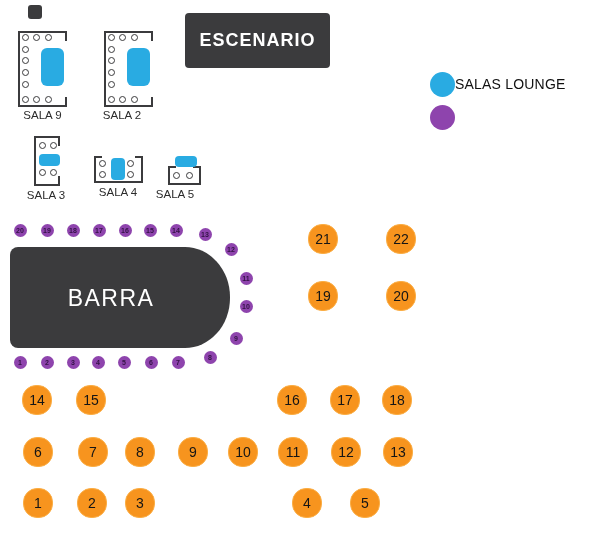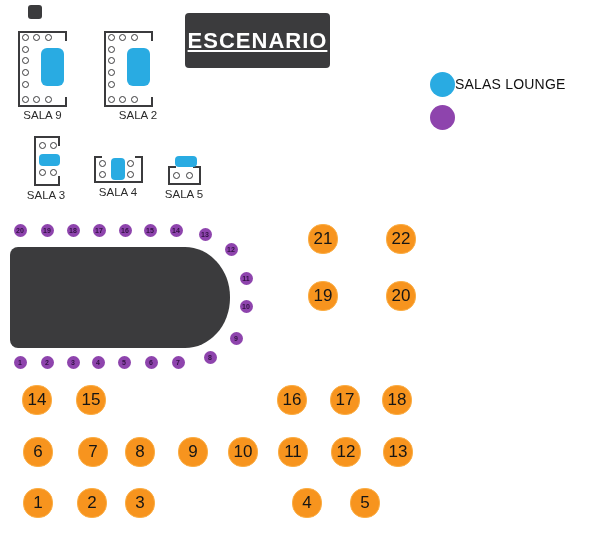--- a/index.html
+++ b/index.html
@@ -7,21 +7,21 @@
     position:relative;width:600px;height:544px;background:#ffffff;overflow:hidden;
     font-family:"Liberation Sans", sans-serif;
   }
   
   .corner-sq{position:absolute;left:28px;top:5px;width:14px;height:14px;background:#3B3B3D;border-radius:3px;}
   
   .stage{
     position:absolute;left:185px;top:13px;width:145px;height:55px;background:#3B3B3D;border-radius:4px;
     display:flex;align-items:center;justify-content:center;
   }
-  .stage span{color:#fff;font-weight:bold;font-size:22px;letter-spacing:1px;text-decoration:underline;}
+  .stage span{color:#fff;font-weight:bold;font-size:18px;letter-spacing:1px;}
   
   .room{position:absolute;box-sizing:border-box;border:2px solid #3B3B3D;background:transparent;}
   .room.open-right{border-right:none;}
   .room.open-right::before{content:"";position:absolute;top:-2px;right:0;width:2px;height:10px;background:#3B3B3D;}
   .room.open-right::after{content:"";position:absolute;bottom:-2px;right:0;width:2px;height:10px;background:#3B3B3D;}
   .room.open-top{border-top:none;}
   .room.open-top::before{content:"";position:absolute;top:0;left:-2px;width:8px;height:2px;background:#3B3B3D;}
   .room.open-top::after{content:"";position:absolute;top:0;right:-2px;width:8px;height:2px;background:#3B3B3D;}
   .sofa{position:absolute;background:#29ABE2;border-radius:5px;}
   .chair{position:absolute;width:5px;height:5px;border:1.6px solid #3B3B3D;border-radius:50%;background:#fff;}
@@ -38,21 +38,21 @@
   .piano-seat{
     position:absolute;width:13px;height:13px;border-radius:50%;background:#8E44AD;
     display:flex;align-items:center;justify-content:center;
     color:#331245;font-size:7px;font-weight:bold;cursor:pointer;
   }
   
   .table-seat{
     position:absolute;width:30px;height:30px;border-radius:14px;background:#F7941E;
     border:1px solid #FBAE45;box-sizing:border-box;
     display:flex;align-items:center;justify-content:center;
-    color:#151515;font-size:17px;cursor:pointer;
+    color:#151515;font-size:14px;cursor:pointer;
   }
   
   .legend-item{position:absolute;left:430px;display:flex;align-items:center;height:25px;}
   .legend-dot{width:25px;height:25px;border-radius:50%;flex:0 0 auto;}
   .legend-label{font-size:14px;color:#111;letter-spacing:0.2px;white-space:nowrap;}
 </style>
 </head>
 <body>
 
 <div class="canvas" id="map">
@@ -62,35 +62,36 @@
   <div class="stage">
     <span>ESCENARIO</span>
   </div>
 
   <div class="room open-right" style="left:18px;top:31px;width:49px;height:76px;"></div>
   <div class="sofa" style="left:40.7px;top:48px;width:23px;height:38px;border-radius:6px;"></div>
   <span class="sala-label" style="left:42.5px;top:109px;">SALA 9</span>
 
   <div class="room open-right" style="left:104px;top:31px;width:49px;height:76px;"></div>
   <div class="sofa" style="left:126.7px;top:48px;width:23px;height:38px;border-radius:6px;"></div>
-  <span class="sala-label" style="left:138px;top:109px;">SALA 2</span>
+  <span class="sala-label" style="left:122px;top:109px;">SALA 2</span>
 
   <div class="room open-right" style="left:34px;top:136px;width:26px;height:50px;"></div>
   <div class="sofa" style="left:39px;top:154px;width:21px;height:12px;border-radius:4px;"></div>
   <span class="sala-label" style="left:46px;top:189px;">SALA 3</span>
 
   <div class="room open-top" style="left:94px;top:156px;width:49px;height:27px;"></div>
   <div class="sofa" style="left:111px;top:158px;width:14px;height:22px;border-radius:4px;"></div>
   <span class="sala-label" style="left:118px;top:186px;">SALA 4</span>
 
   <div class="room open-top" style="left:168px;top:166px;width:33px;height:19px;"></div>
   <div class="sofa" style="left:175px;top:156px;width:22px;height:11px;border-radius:4px;"></div>
-  <span class="sala-label" style="left:184px;top:188px;">SALA 5</span>
+  <span class="sala-label" style="left:175px;top:188px;">SALA 5</span>
 
   <div class="barra">
+    <div>BARRA</div>
   </div>
 
   <div id="legend"></div>
 
 <div class="piano-seat" style="left: 13.5px; top: 355.5px;">1</div>
     <div class="piano-seat" style="left: 40.5px; top: 355.5px;">2</div>
     <div class="piano-seat" style="left: 66.5px; top: 355.5px;">3</div>
     <div class="piano-seat" style="left: 91.5px; top: 355.5px;">4</div>
     <div class="piano-seat" style="left: 117.5px; top: 355.5px;">5</div>
     <div class="piano-seat" style="left: 144.5px; top: 355.5px;">6</div>

